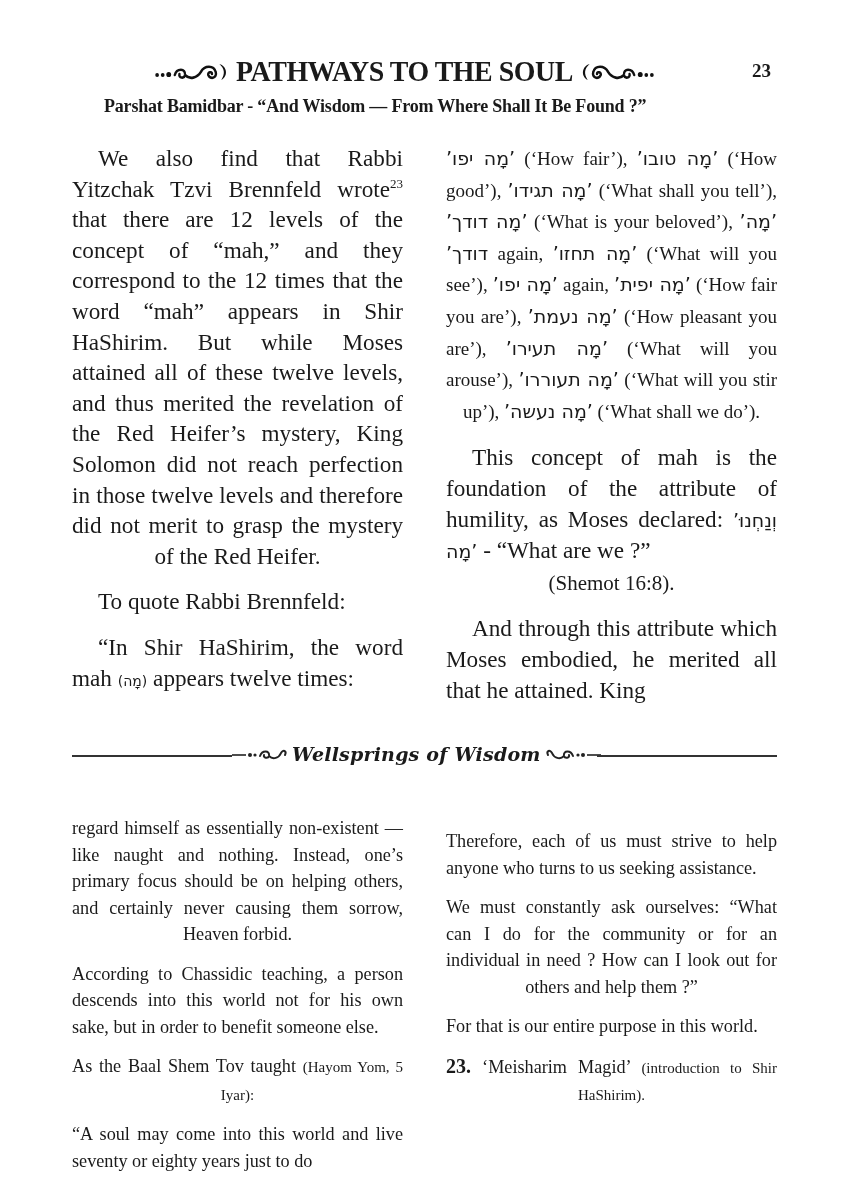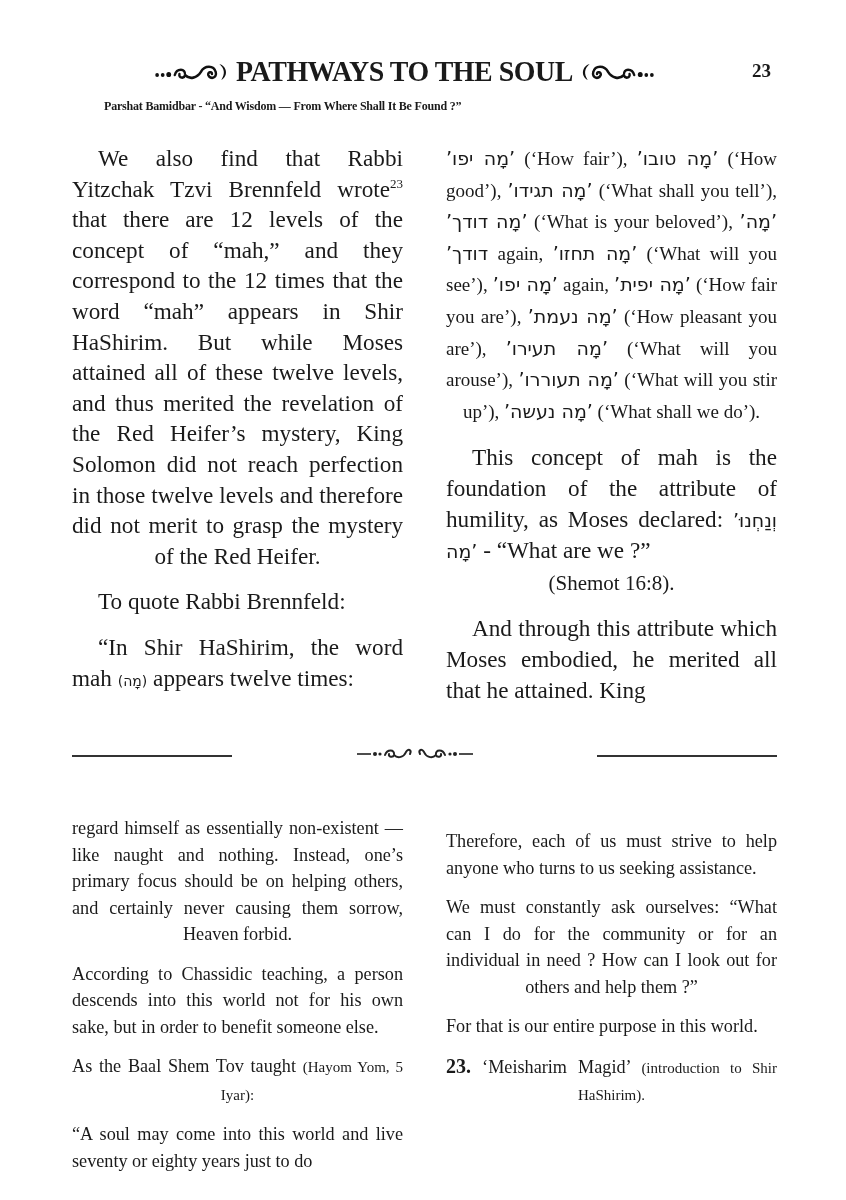--- a/index.html
+++ b/index.html
@@ -50,21 +50,21 @@
       top: 8px;
       font-weight: bold;
       font-size: 19px;
       line-height: 30px;
     }
     .subheader {
       position: absolute;
       left: 104px;
       top: 94px;
       font-weight: bold;
-      font-size: 12px;
+      font-size: 18px;
       line-height: 24px;
       white-space: nowrap;
       letter-spacing: -0.2px;
     }
     .col {
       position: absolute;
       font-size: 23.2px;
       line-height: 30.6px;
     }
     .col p {
@@ -172,20 +172,21 @@
   <div class="divider-line left"></div>
   <div class="divider-center">
     <span class="orn-small">
       <svg viewBox="0 0 56 14">
         <path d="M0 8 L14 8" stroke="#222" stroke-width="1.6"></path>
         <circle cx="18" cy="8" r="2" fill="#222"></circle>
         <circle cx="23" cy="8" r="1.6" fill="#222"></circle>
         <path d="M28 9 C 30 3, 38 3, 37 9 C 36 12, 31 11, 32 8 M37 9 C 41 13, 47 11, 49 6 C 51 2, 55 4, 53 8" stroke="#222" stroke-width="2" fill="none" stroke-linecap="round"></path>
       </svg>
     </span>
+    <span class="divider-title">Wellsprings of Wisdom</span>
     <span class="orn-small">
       <svg viewBox="0 0 56 14" style="transform: scaleX(-1);">
         <path d="M0 8 L14 8" stroke="#222" stroke-width="1.6"></path>
         <circle cx="18" cy="8" r="2" fill="#222"></circle>
         <circle cx="23" cy="8" r="1.6" fill="#222"></circle>
         <path d="M28 9 C 30 3, 38 3, 37 9 C 36 12, 31 11, 32 8 M37 9 C 41 13, 47 11, 49 6 C 51 2, 55 4, 53 8" stroke="#222" stroke-width="2" fill="none" stroke-linecap="round"></path>
       </svg>
     </span>
   </div>
   <div class="divider-line right"></div>

